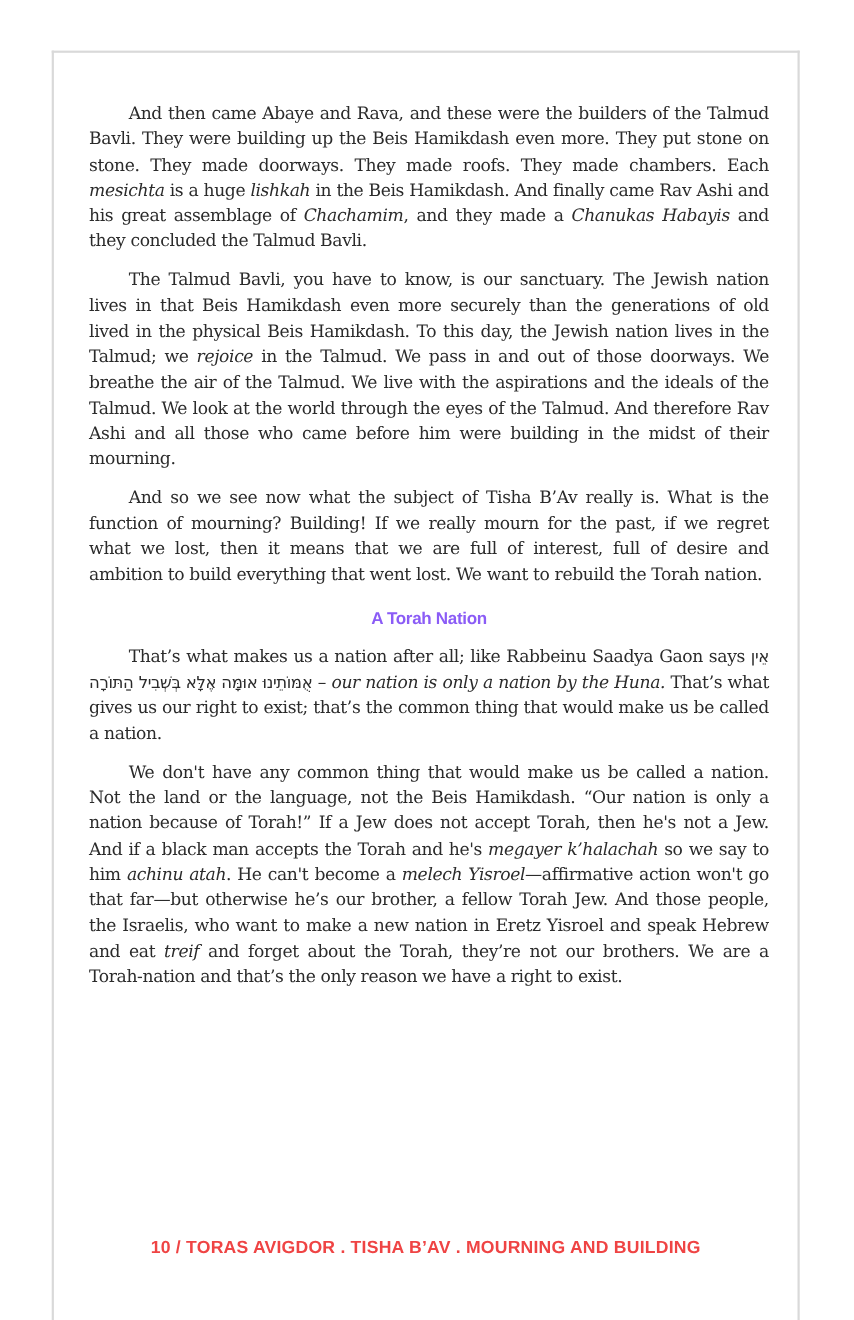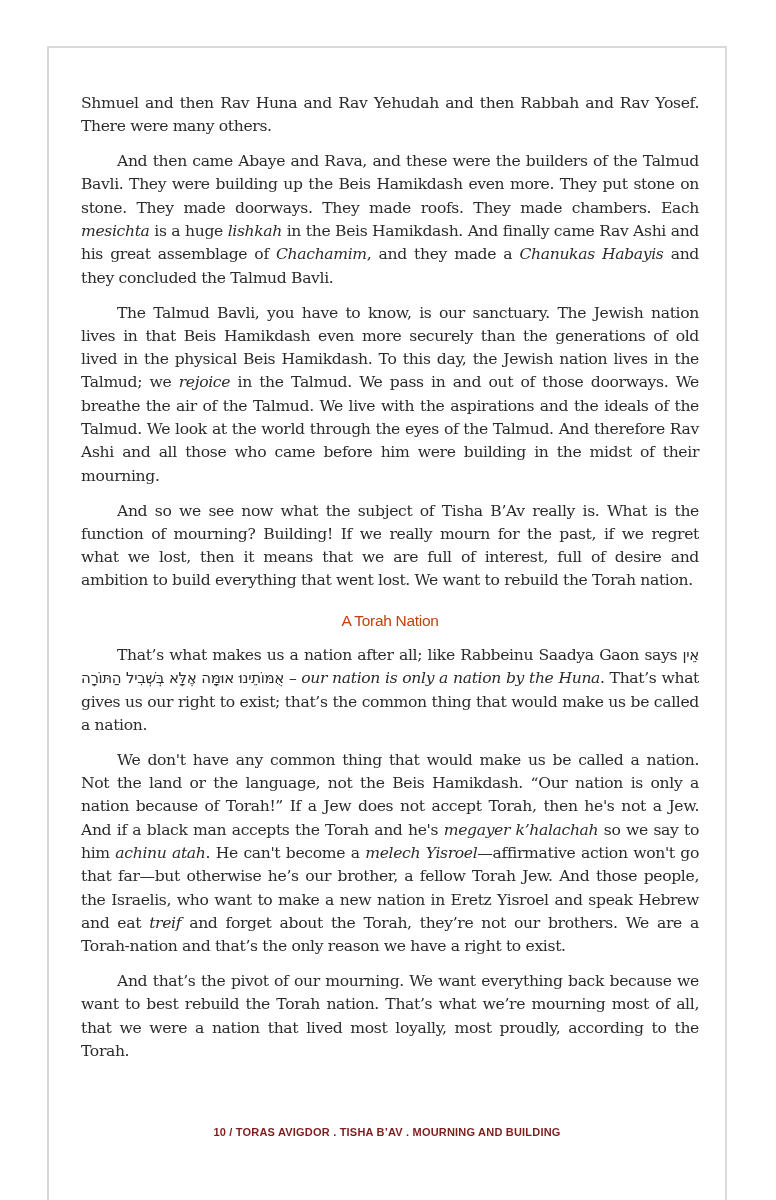--- a/index.html
+++ b/index.html
@@ -40,56 +40,54 @@
       text-indent: 36px;
       letter-spacing: -0.35px;
     }
     .content p.first {
       text-indent: 0;
     }
     .content em {
     }
     .heading {
       font-family: "Liberation Sans", "DejaVu Sans", sans-serif;
-      font-weight: normal;
+      font-weight: bold;
       font-size: 15.5px;
       text-align: center;
-      color: #c2410c;
+      color: #8b5cf6;
       margin: 16px 0 12px 0;
       letter-spacing: -0.3px;
     }
     .hebrew {
       font-family: "DejaVu Sans", "Liberation Sans", sans-serif;
       font-size: 15px;
     }
     .footer {
       position: absolute;
       left: 0;
       width: 100%;
       top: 1078px;
       text-align: center;
       font-family: "Liberation Sans", "DejaVu Sans", sans-serif;
       font-weight: bold;
-      font-size: 11px;
-      color: #7f1d1d;
+      font-size: 16px;
+      color: #ef4444;
       letter-spacing: 0.2px;
     }
   </style>
 </head>
 <body>
 
 <div class="page">
   <div class="content">
     <div id="intro-paragraphs">
-        <p class="first"><span>Shmuel and then Rav Huna and Rav Yehudah and then Rabbah and Rav Yosef. There were many others.</span></p>
         <p><span>And then came Abaye and Rava, and these were the builders of the Talmud Bavli. They were building up the Beis Hamikdash even more. They put stone on stone. They made doorways. They made roofs. They made chambers. Each </span><em>mesichta</em><span> is a huge </span><em>lishkah</em><span> in the Beis Hamikdash. And finally came Rav Ashi and his great assemblage of </span><em>Chachamim</em><span>, and they made a </span><em>Chanukas Habayis</em><span> and they concluded the Talmud Bavli.</span></p>
         <p><span>The Talmud Bavli, you have to know, is our sanctuary. The Jewish nation lives in that Beis Hamikdash even more securely than the generations of old lived in the physical Beis Hamikdash. To this day, the Jewish nation lives in the Talmud; we </span><em>rejoice</em><span> in the Talmud. We pass in and out of those doorways. We breathe the air of the Talmud. We live with the aspirations and the ideals of the Talmud. We look at the world through the eyes of the Talmud. And therefore Rav Ashi and all those who came before him were building in the midst of their mourning.</span></p>
         <p><span>And so we see now what the subject of Tisha B’Av really is. What is the function of mourning? Building! If we really mourn for the past, if we regret what we lost, then it means that we are full of interest, full of desire and ambition to build everything that went lost. We want to rebuild the Torah nation.</span></p>
       </div>
     <div class="heading">A Torah Nation</div>
     <div id="section-paragraphs">
         <p><span>That’s what makes us a nation after all; like Rabbeinu Saadya Gaon says </span><span class="hebrew" dir="rtl">אֵין אֻמּוֹתֵינוּ אוּמָּה אֶלָּא בְּשְׁבִיל הַתּוֹרָה</span><span> – </span><em>our nation is only a nation by the Huna.</em><span> That’s what gives us our right to exist; that’s the common thing that would make us be called a nation.</span></p>
         <p><span>We don't have any common thing that would make us be called a nation. Not the land or the language, not the Beis Hamikdash. “Our nation is only a nation because of Torah!” If a Jew does not accept Torah, then he's not a Jew. And if a black man accepts the Torah and he's </span><em>megayer k’halachah</em><span> so we say to him </span><em>achinu atah</em><span>. He can't become a </span><em>melech Yisroel</em><span>—affirmative action won't go that far—but otherwise he’s our brother, a fellow Torah Jew. And those people, the Israelis, who want to make a new nation in Eretz Yisroel and speak Hebrew and eat </span><em>treif</em><span> and forget about the Torah, they’re not our brothers. We are a Torah-nation and that’s the only reason we have a right to exist.</span></p>
-        <p><span>And that’s the pivot of our mourning. We want everything back because we want to best rebuild the Torah nation. That’s what we’re mourning most of all, that we were a nation that lived most loyally, most proudly, according to the Torah.</span></p>
       </div>
   </div>
   <div class="footer">10 / TORAS AVIGDOR . TISHA B’AV . MOURNING AND BUILDING</div>
 </div>
 
 </body></html>

